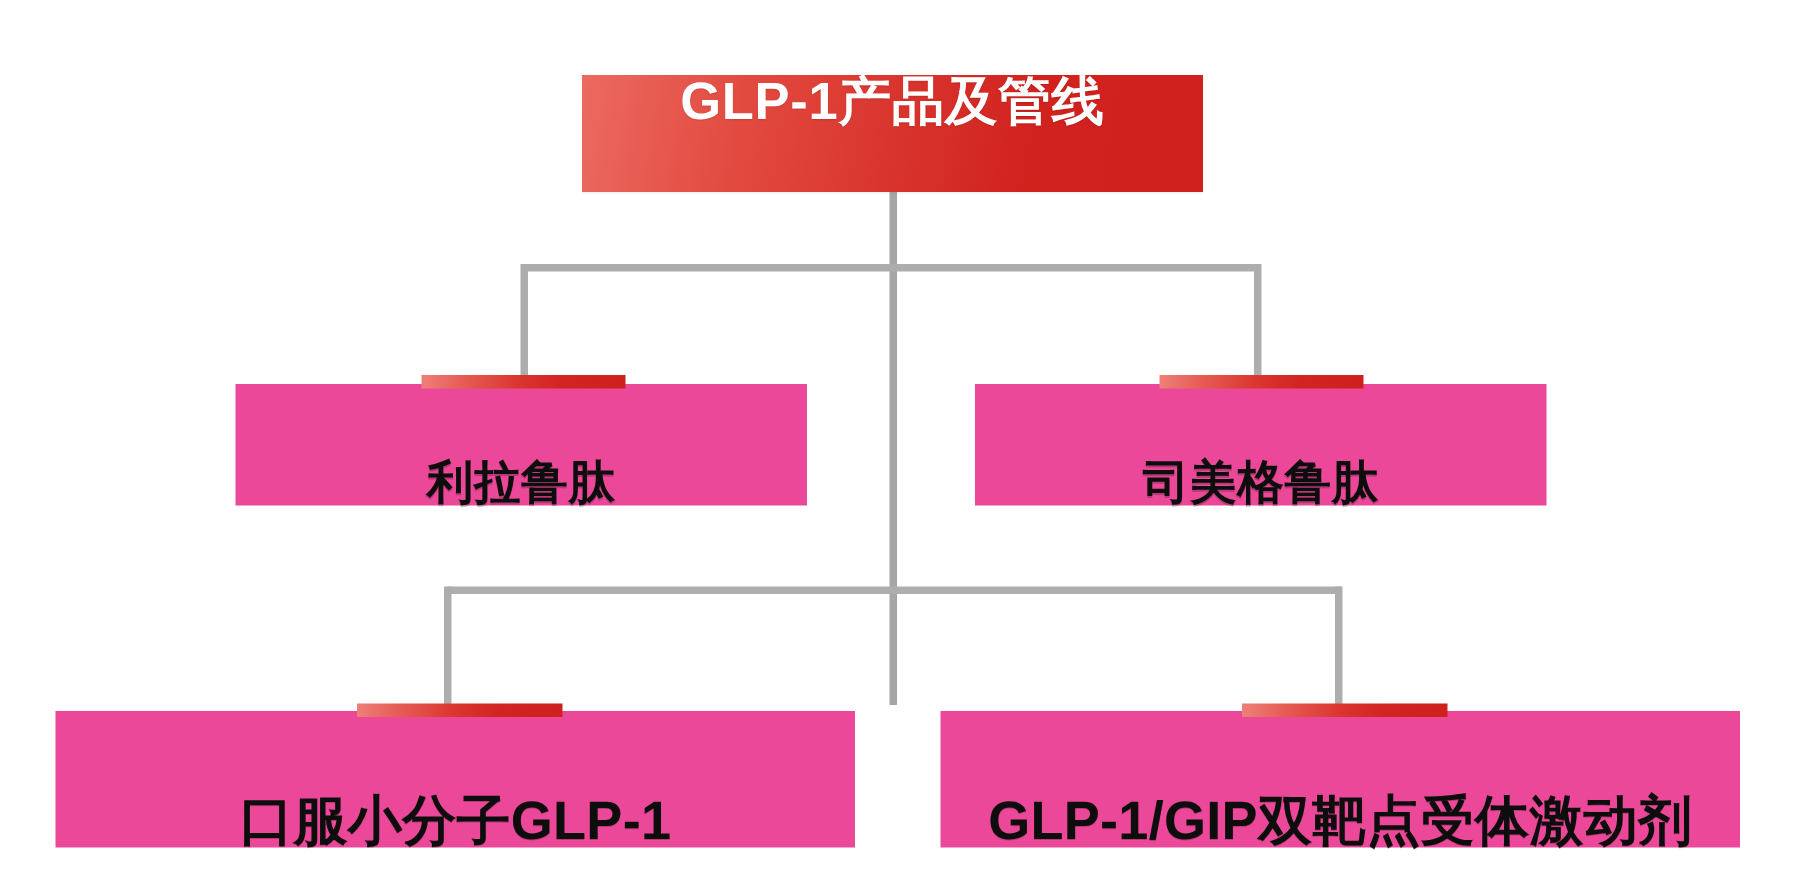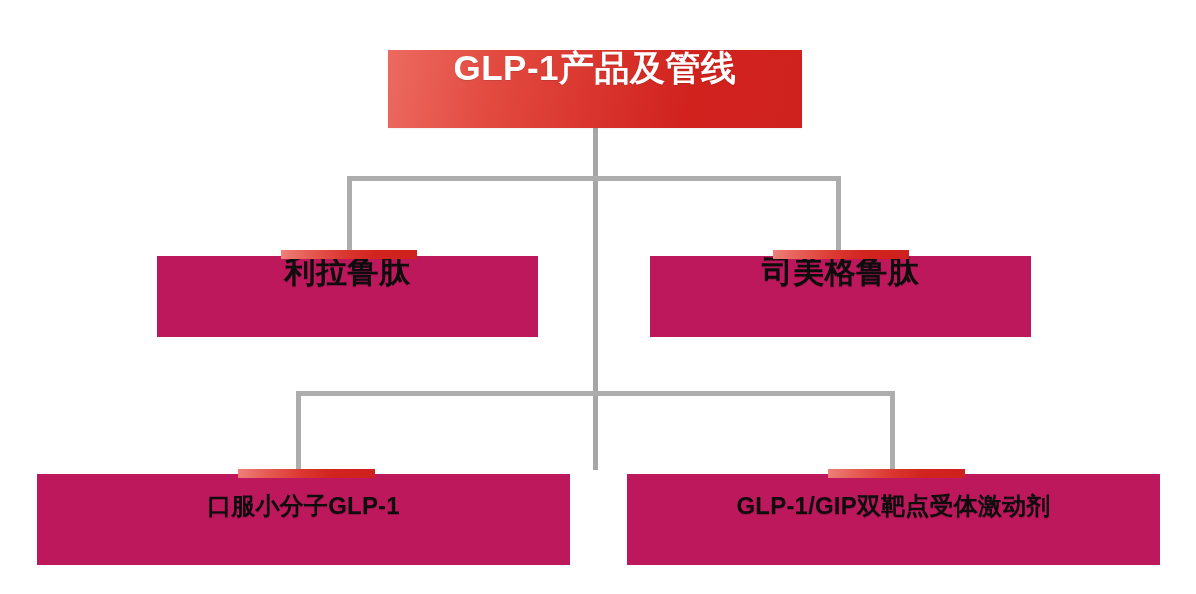--- a/index.html
+++ b/index.html
@@ -56,43 +56,43 @@
     font-weight: bold;
     letter-spacing: 0.5px;
     line-height: 1;
     white-space: nowrap;
     text-shadow: 0 1px 1px rgba(0,0,0,0.12);
   }
 
   
   .node-box {
     position: absolute;
-    background: #be185d;
+    background: #ec4899;
     display: flex;
-    align-items: flex-start;
+    align-items: flex-end;
     justify-content: center;
     z-index: 2;
   }
   .node-label {
     color: #0d0d0d;
     font-weight: bold;
     line-height: 1;
     white-space: nowrap;
     text-shadow: 0 1px 0 rgba(0,0,0,0.22);
   }
   .node-accent {
     position: absolute;
     height: 9px;
     background: linear-gradient(95deg, #ee8079 0%, #e55a52 22%, #da352e 48%, #d1231f 70%, #ce201c 100%);
     z-index: 4;
   }
 
   
   .row-mid .node-label { font-size: 31px; letter-spacing: 0.5px; }
-  .row-bot .node-label { font-size: 24px; letter-spacing: 0.2px; margin-top: 20px; }
+  .row-bot .node-label { font-size: 36px; letter-spacing: 0.2px; margin-top: 20px; }
 
   
   #box-liraglutide      { left: 157px; top: 256px; width: 381px; height: 81px; }
   #accent-liraglutide   { left: 281px; top: 250px; width: 136px; }
   #box-semaglutide      { left: 650px; top: 256px; width: 381px; height: 81px; font-family: Liberation Serif, serif; }
   #accent-semaglutide   { left: 773px; top: 250px; width: 136px; }
   #box-oral-glp1        { left: 37px;  top: 474px; width: 533px; height: 91px; }
   #accent-oral-glp1     { left: 238px; top: 469px; width: 137px; }
   #box-dual-agonist     { left: 627px; top: 474px; width: 533px; height: 91px; }
   #accent-dual-agonist  { left: 828px; top: 469px; width: 137px; }

